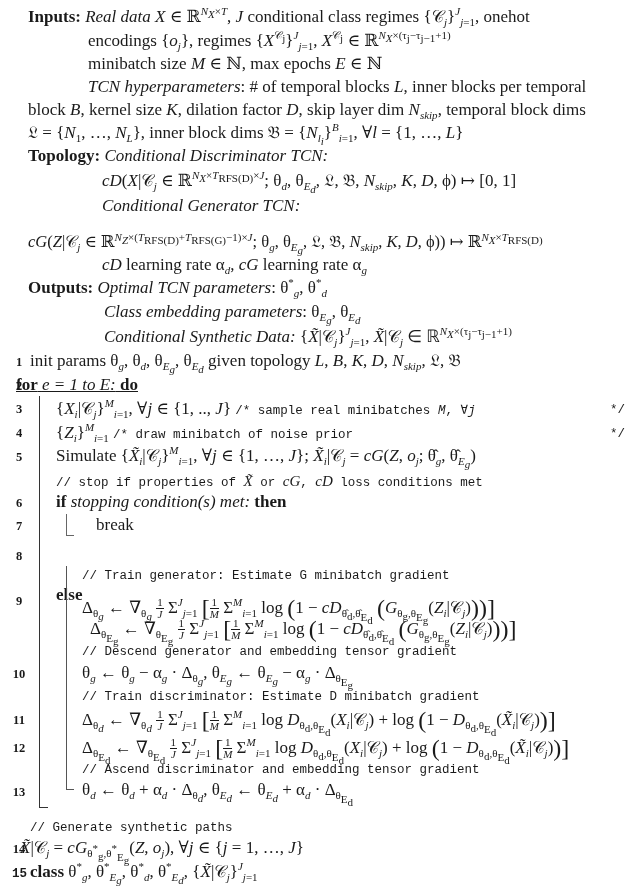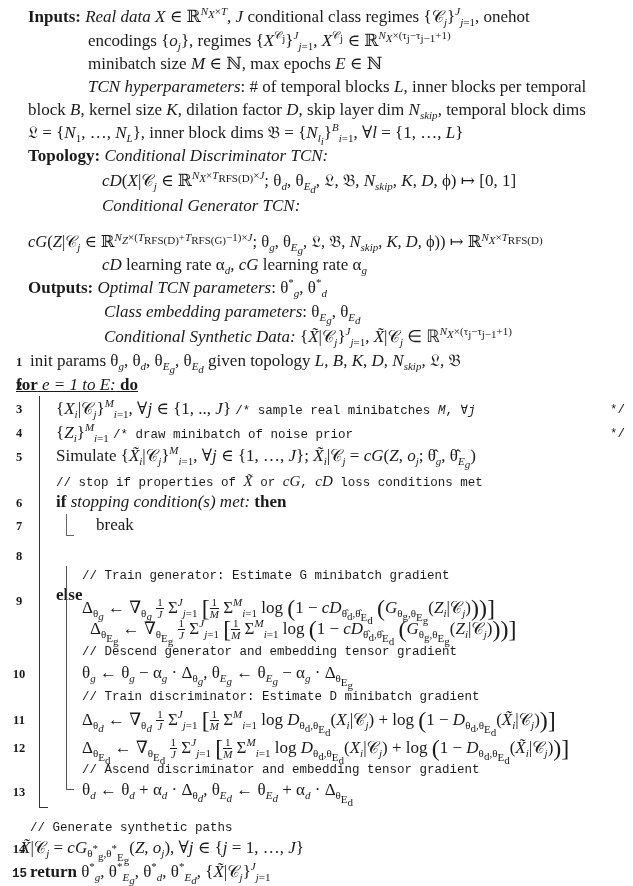--- a/index.html
+++ b/index.html
@@ -168,16 +168,16 @@
 
   <div class="abs tt" style="left:30px; top:818px;">// Generate synthetic paths</div>
 
   <span class="ln" style="top:839px;">14</span>
   <div class="abs" style="left:20px; top:838px;text-align:right;">
     <i>X̃</i>|𝒞<sub><i>j</i></sub> = <i>cG</i><sub>θ<sup>*</sup><sub>g</sub>,θ<sup>*</sup><sub>E<sub>g</sub></sub></sub>(<i>Z</i>, <i>o<sub>j</sub></i>), ∀<i>j</i> ∈ {<i>j</i> = 1, …, <i>J</i>}
   </div>
 
   <span class="ln" style="top:864px;font-family:Liberation Mono, monospace;">15</span>
   <div class="abs" style="left:30px; top:862px;">
-    <span class="b">return</span> θ<sup>*</sup><sub><i>g</i></sub>, θ<sup>*</sup><sub><i>E<sub>g</sub></i></sub>, θ<sup>*</sup><sub><i>d</i></sub>, θ<sup>*</sup><sub><i>E<sub>d</sub></i></sub>, {<i>X̃</i>|𝒞<sub><i>j</i></sub>}<sup><i>J</i></sup><sub><i>j</i>=1</sub>
+    <span class="b">class</span> θ<sup>*</sup><sub><i>g</i></sub>, θ<sup>*</sup><sub><i>E<sub>g</sub></i></sub>, θ<sup>*</sup><sub><i>d</i></sub>, θ<sup>*</sup><sub><i>E<sub>d</sub></i></sub>, {<i>X̃</i>|𝒞<sub><i>j</i></sub>}<sup><i>J</i></sup><sub><i>j</i>=1</sub>
   </div>
 
 </div>
 
 </body></html>

